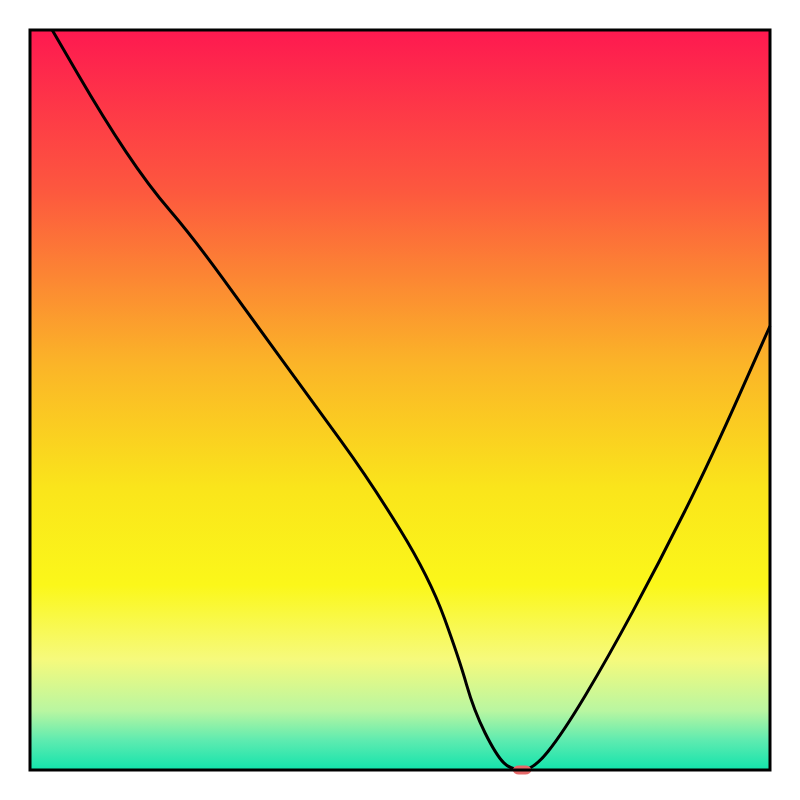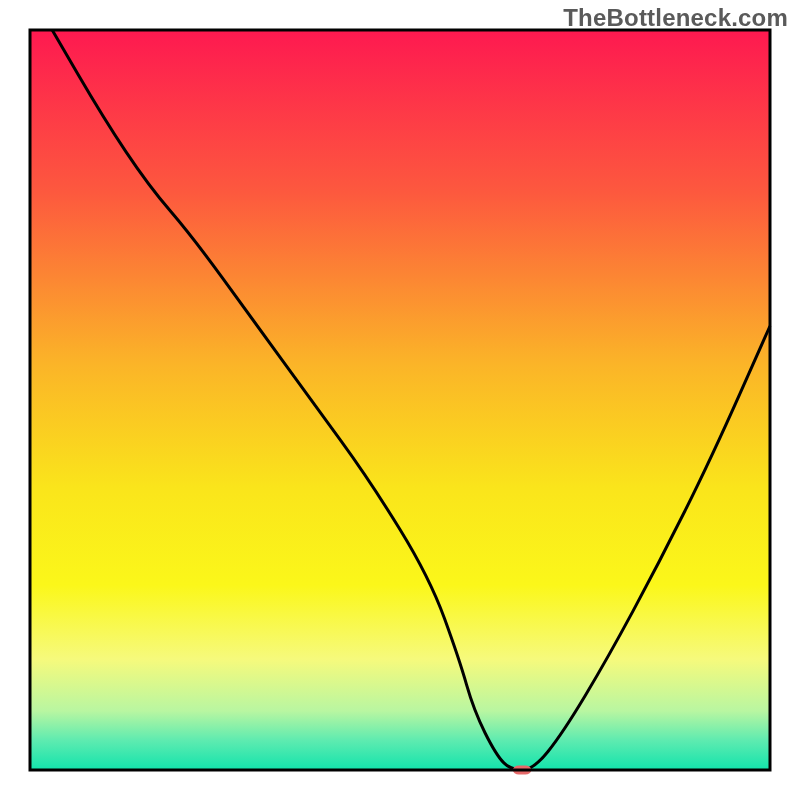--- a/index.html
+++ b/index.html
@@ -30,21 +30,20 @@
     position: absolute;
     top: 0;
     left: 0;
   }
 </style>
 </head>
 <body>
 
 <div class="chart-container">
 
-  <div class="watermark">TheBottleneck.com</div>
 
   <svg class="plot" width="800" height="800" viewBox="0 0 800 800">
     <defs>
       <linearGradient id="bg-grad" x1="0" y1="0" x2="0" y2="1">
       <stop offset="0%" stop-color="#fe1950"></stop>
           <stop offset="22%" stop-color="#fd593e"></stop>
           <stop offset="45%" stop-color="#fbb428"></stop>
           <stop offset="62%" stop-color="#fae51b"></stop>
           <stop offset="75%" stop-color="#fbf71a"></stop>
           <stop offset="85%" stop-color="#f6fa7c"></stop>

